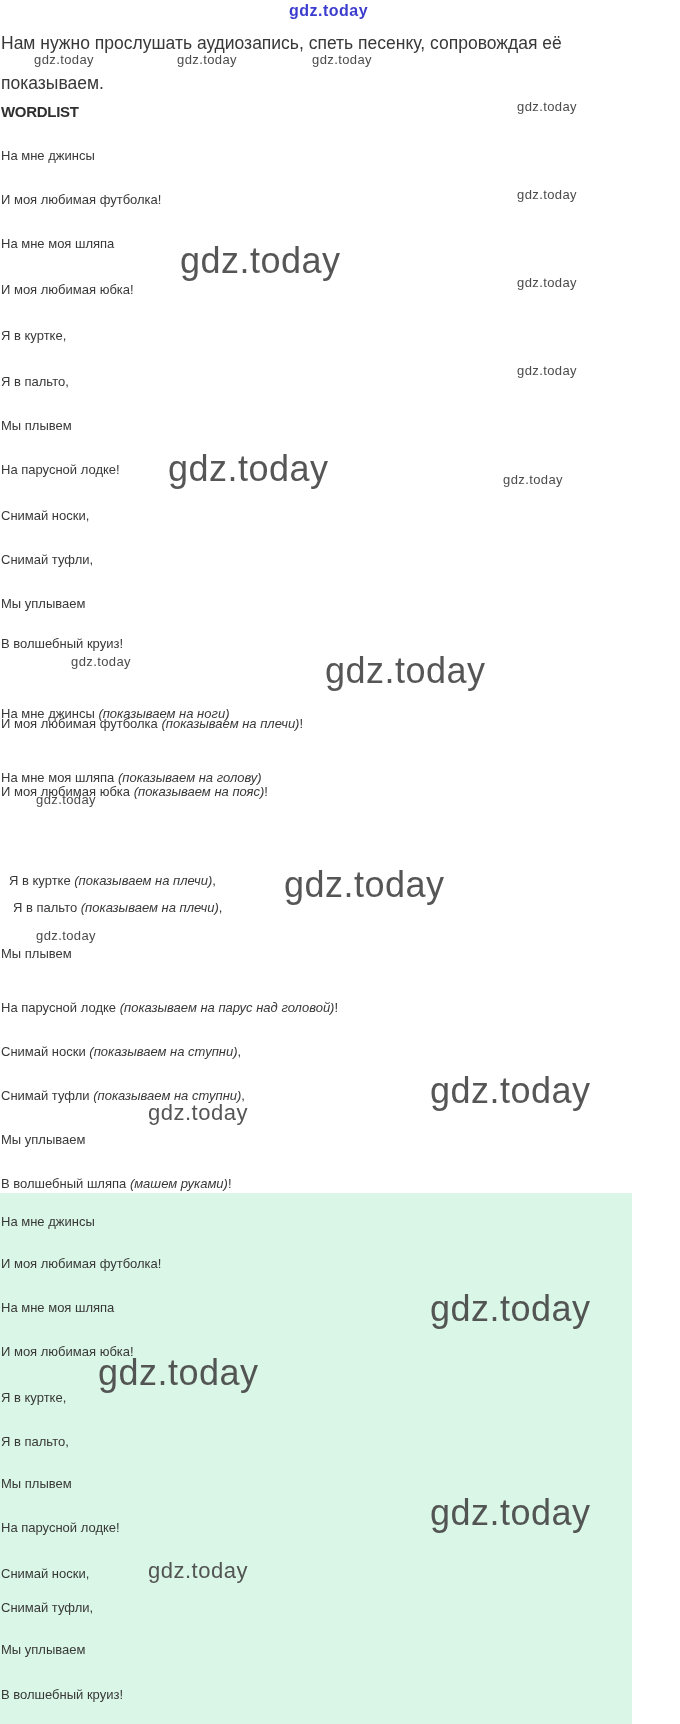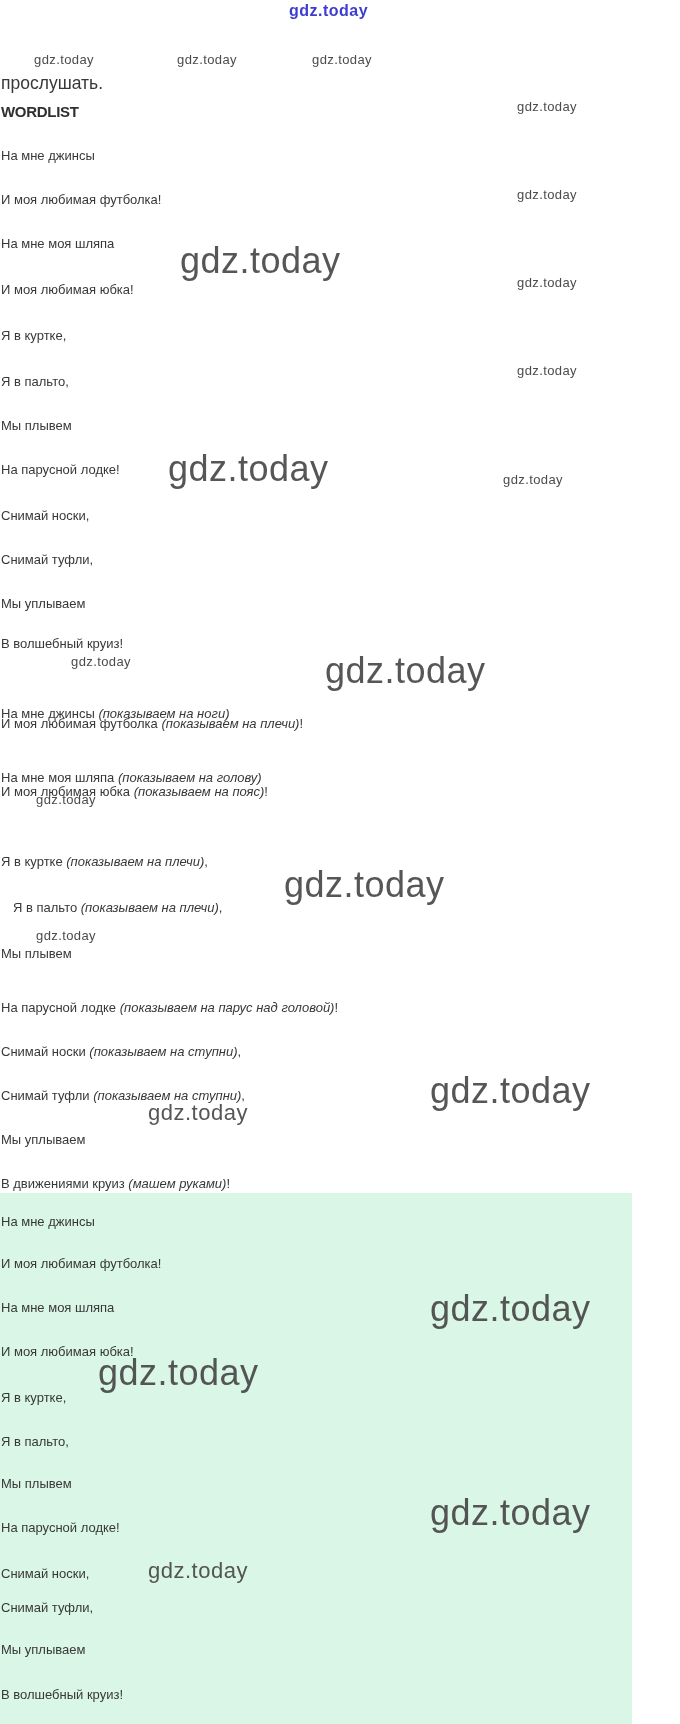--- a/index.html
+++ b/index.html
@@ -71,50 +71,51 @@
     letter-spacing:0.5px;
     opacity:0.92;
   }
 </style>
 </head>
 <body>
 
 <div class="page">
   <div class="highlight"></div>
 
+  <div class="task-line task-line-1">Нам нужно прослушать аудиозапись, спеть песенку, сопровождая её</div>
 
-  <div class="task-line task-line-2">прослушать.</div>
+  <div class="task-line task-line-2">показываем.</div>
 
   <div class="wordlist-heading">WORDLIST</div>
 
   <div id="lines-root">
       <div class="line" style="top: 146px;"><span>На мне джинсы</span></div>
       <div class="line" style="top: 190px;"><span>И моя любимая футболка!</span></div>
       <div class="line" style="top: 234px;"><span>На мне моя шляпа</span></div>
       <div class="line" style="top: 280px;"><span>И моя любимая юбка!</span></div>
       <div class="line" style="top: 326px;"><span>Я в куртке,</span></div>
       <div class="line" style="top: 372px;"><span>Я в пальто,</span></div>
       <div class="line" style="top: 416px;"><span>Мы плывем</span></div>
       <div class="line" style="top: 460px;"><span>На парусной лодке!</span></div>
       <div class="line" style="top: 506px;"><span>Снимай носки,</span></div>
       <div class="line" style="top: 550px;"><span>Снимай туфли,</span></div>
       <div class="line" style="top: 594px;"><span>Мы уплываем</span></div>
       <div class="line" style="top: 634px;"><span>В волшебный круиз!</span></div>
       <div class="line" style="top: 704px;"><span>На мне джинсы </span><span class="note">(показываем на ноги)</span></div>
       <div class="line" style="top: 714px;"><span>И моя любимая футболка </span><span class="note">(показываем на плечи)</span><span>!</span></div>
       <div class="line" style="top: 760px; margin-top: 8px;"><span>На мне моя шляпа </span><span class="note">(показываем на голову)</span></div>
       <div class="line" style="top: 782px;"><span>И моя любимая юбка </span><span class="note">(показываем на пояс)</span><span>!</span></div>
-      <div class="line" style="top: 852px;"><span>Я в куртке </span><span class="note">(показываем на плечи)</span><span>,</span></div>
+      <div class="line" style="top: 871px; margin-left: 8px;"><span>Я в куртке </span><span class="note">(показываем на плечи)</span><span>,</span></div>
       <div class="line" style="top: 898px; padding-left: 12px;"><span>Я в пальто </span><span class="note">(показываем на плечи)</span><span>,</span></div>
       <div class="line" style="top: 944px;"><span>Мы плывем</span></div>
       <div class="line" style="top: 998px;"><span>На парусной лодке </span><span class="note">(показываем на парус над головой)</span><span>!</span></div>
       <div class="line" style="top: 1042px;"><span>Снимай носки </span><span class="note">(показываем на ступни)</span><span>,</span></div>
       <div class="line" style="top: 1086px;"><span>Снимай туфли </span><span class="note">(показываем на ступни)</span><span>,</span></div>
       <div class="line" style="top: 1130px;"><span>Мы уплываем</span></div>
-      <div class="line" style="top: 1174px;"><span>В движениями круиз </span><span class="note">(машем руками)</span><span>!</span></div>
+      <div class="line" style="top: 1174px;"><span>В волшебный шляпа </span><span class="note">(машем руками)</span><span>!</span></div>
       <div class="line" style="top: 1212px;"><span>На мне джинсы</span></div>
       <div class="line" style="top: 1254px;"><span>И моя любимая футболка!</span></div>
       <div class="line" style="top: 1298px;"><span>На мне моя шляпа</span></div>
       <div class="line" style="top: 1342px;"><span>И моя любимая юбка!</span></div>
       <div class="line" style="top: 1388px;"><span>Я в куртке,</span></div>
       <div class="line" style="top: 1432px;"><span>Я в пальто,</span></div>
       <div class="line" style="top: 1474px;"><span>Мы плывем</span></div>
       <div class="line" style="top: 1518px;"><span>На парусной лодке!</span></div>
       <div class="line" style="top: 1564px;"><span>Снимай носки,</span></div>
       <div class="line" style="top: 1598px;"><span>Снимай туфли,</span></div>

